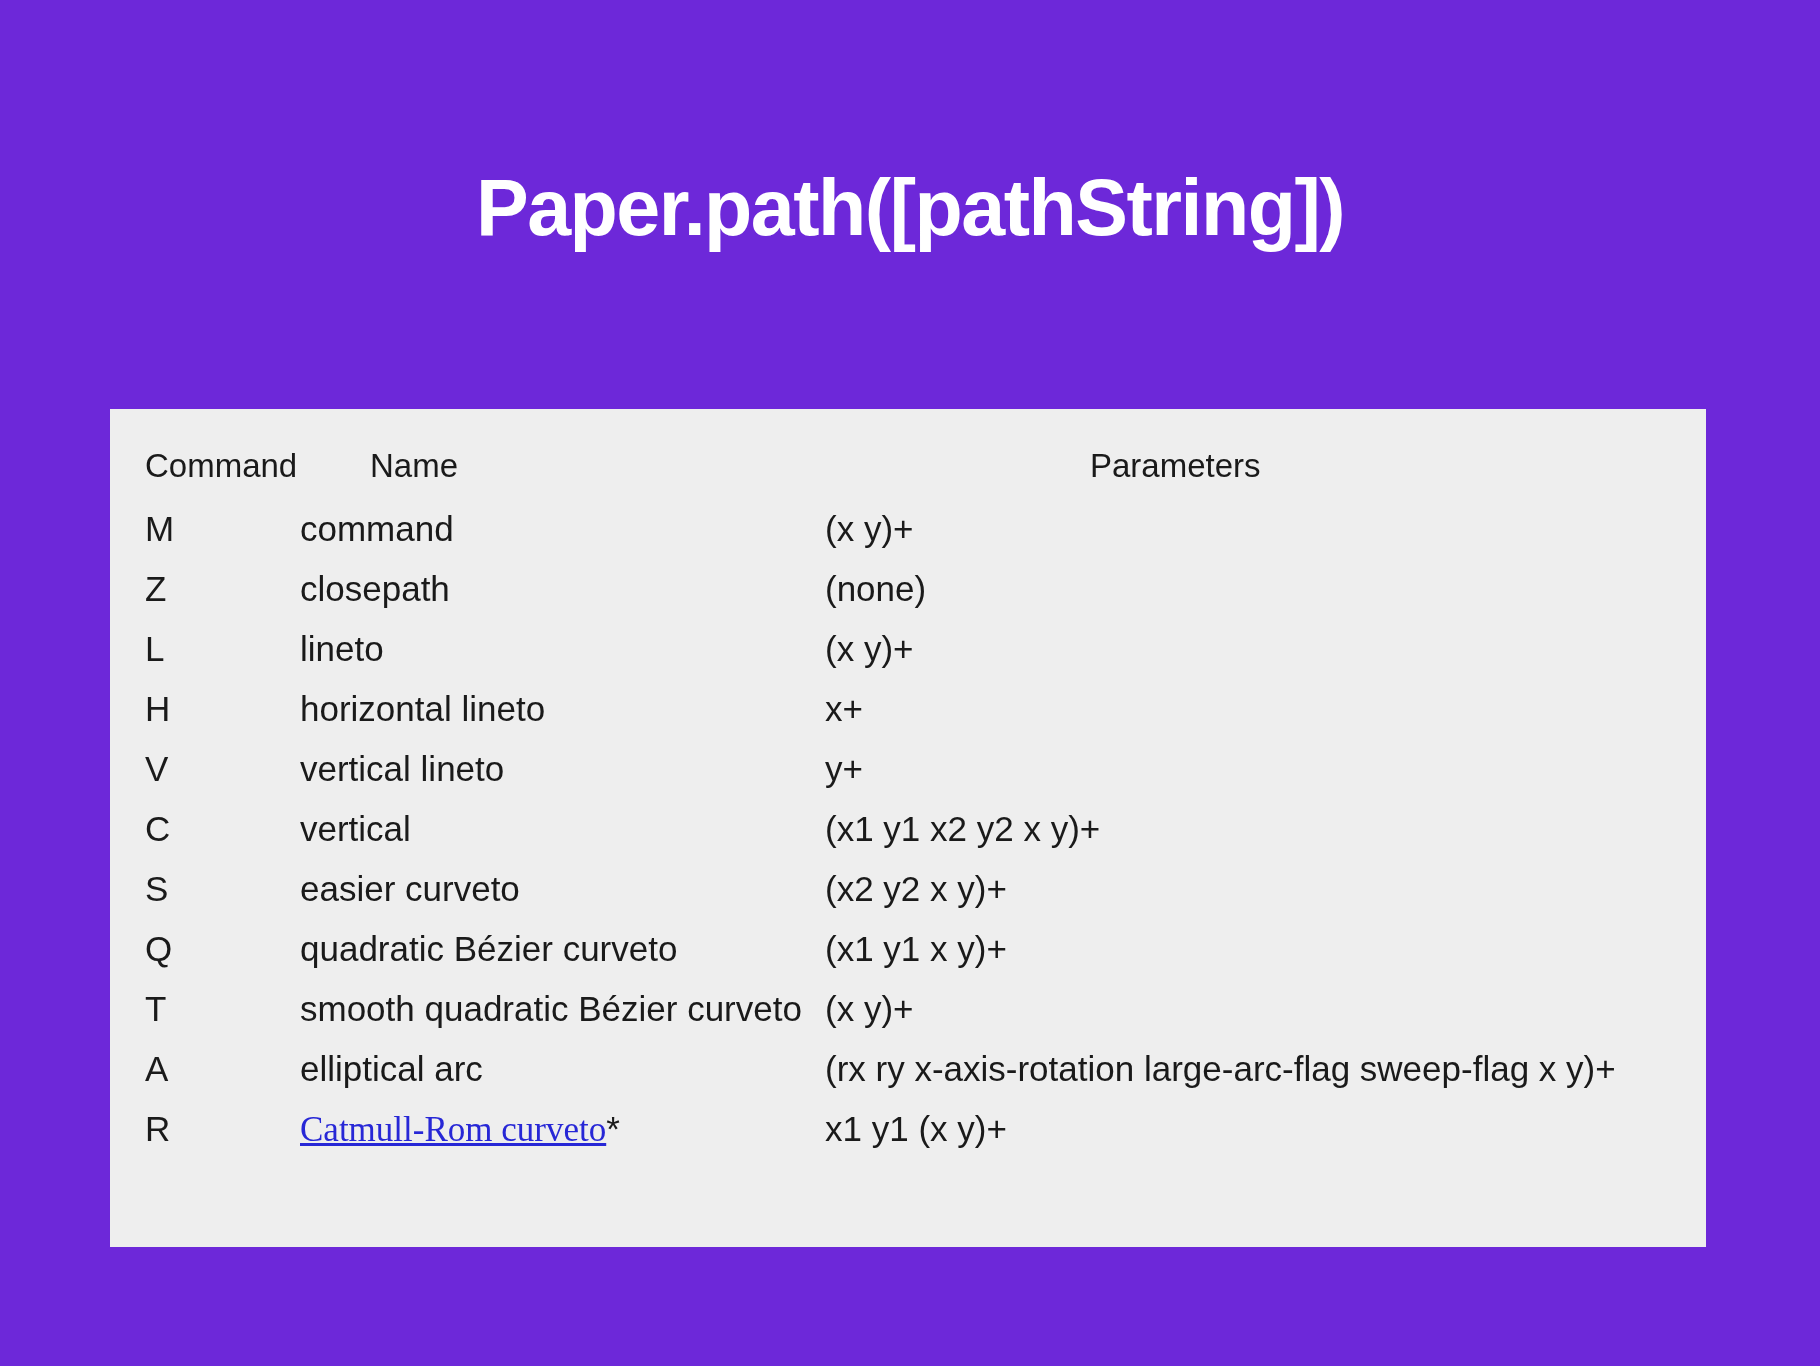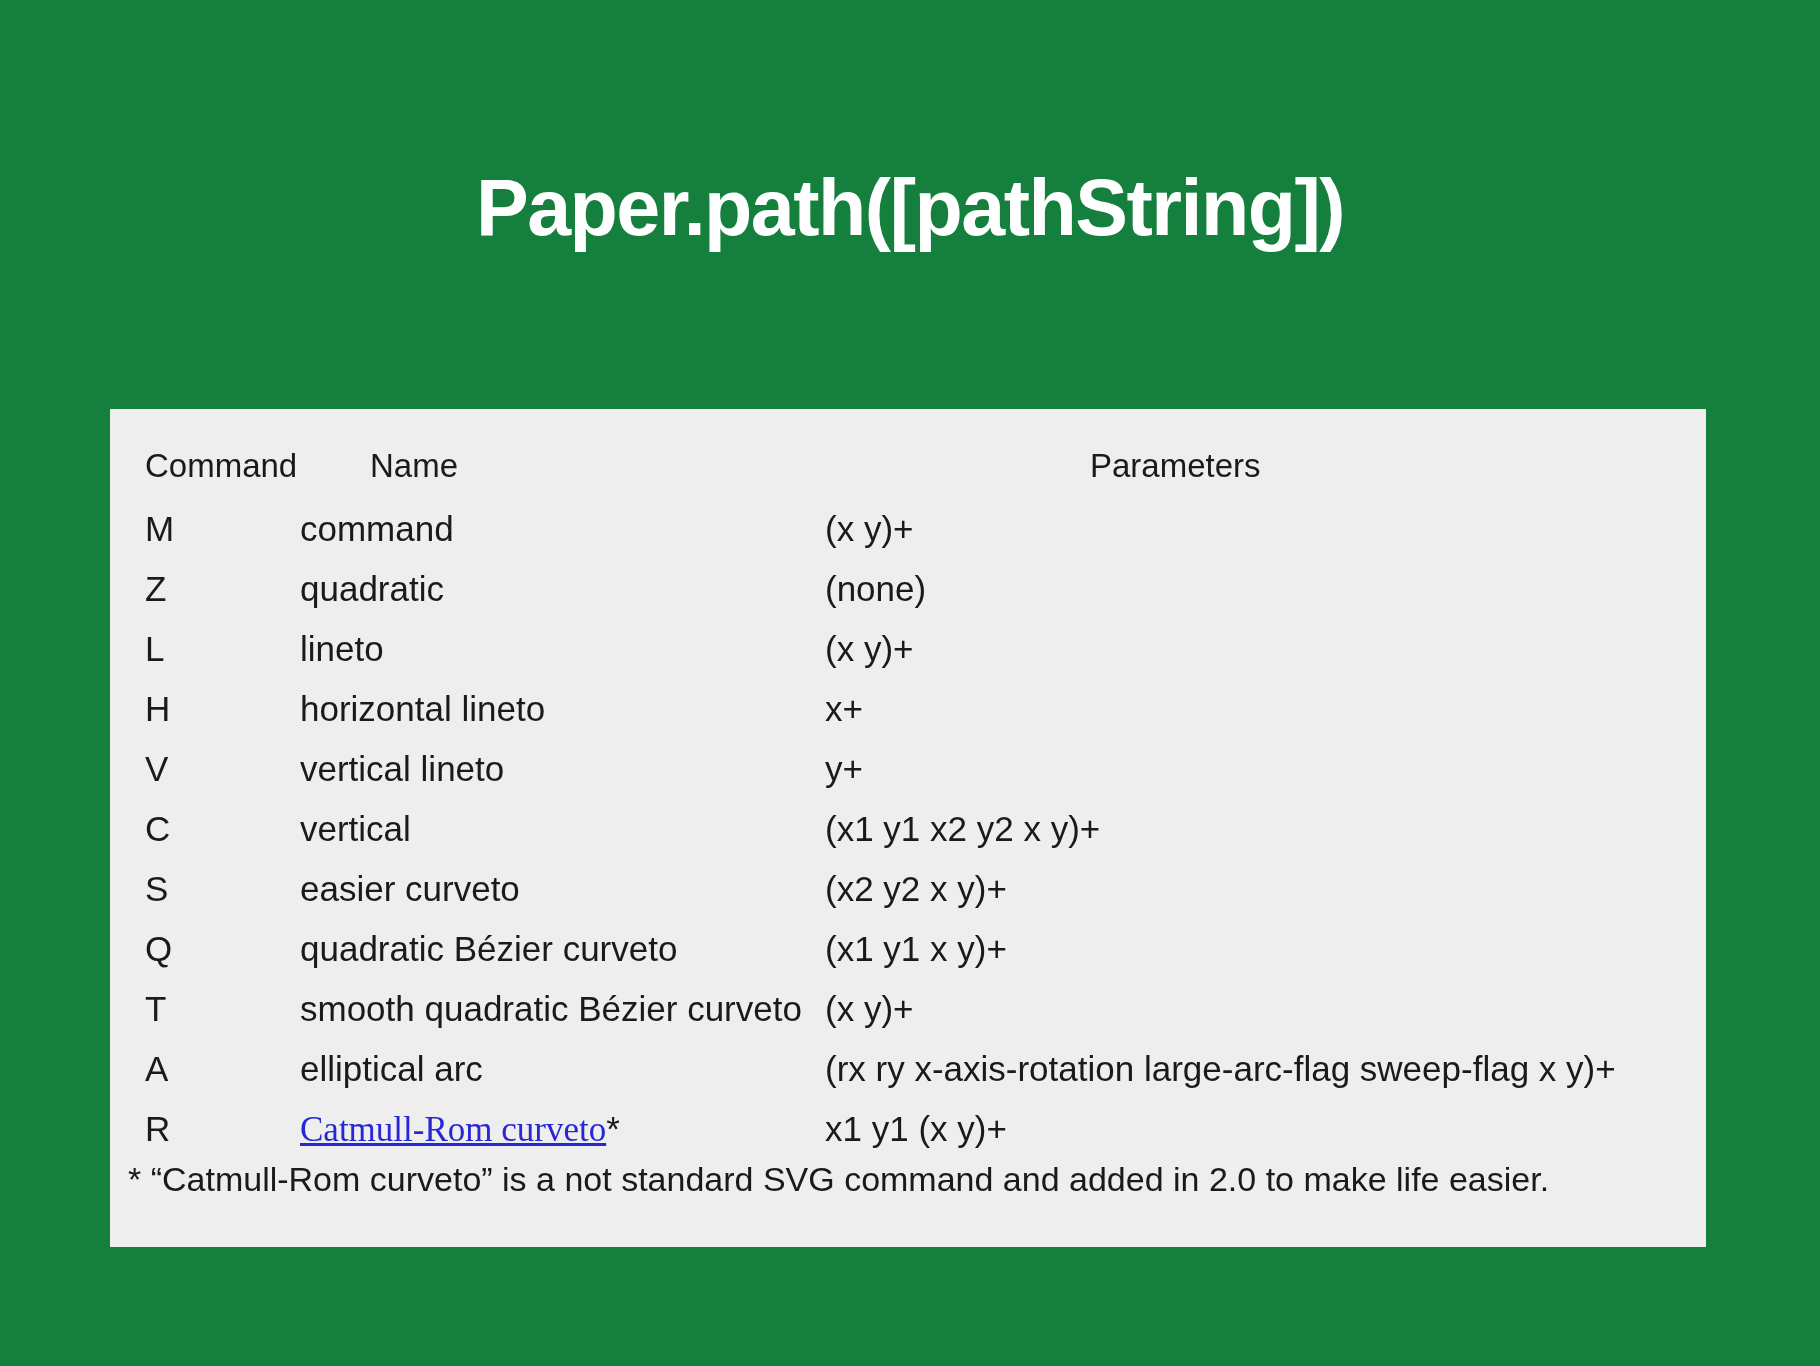--- a/index.html
+++ b/index.html
@@ -9,21 +9,21 @@
     width: 1820px;
     height: 1366px;
     background: #000000;
     font-family: "Liberation Sans", sans-serif;
     overflow: hidden;
   }
   .slide {
     position: relative;
     width: 1820px;
     height: 1366px;
-    background: #15803d;
+    background: #6d28d9;
   }
   .slide-title {
     position: absolute;
     top: 168px;
     left: 0;
     width: 1820px;
     text-align: center;
     color: #ffffff;
     font-size: 79px;
     font-weight: 700;
@@ -111,21 +111,21 @@
         </tr>
       </thead>
       <tbody>
         <tr>
           <td class="cmd-cell">M</td>
           <td class="name-cell">command</td>
           <td class="param-cell">(x y)+</td>
         </tr>
         <tr>
           <td class="cmd-cell">Z</td>
-          <td class="name-cell">quadratic</td>
+          <td class="name-cell">closepath</td>
           <td class="param-cell">(none)</td>
         </tr>
         <tr>
           <td class="cmd-cell">L</td>
           <td class="name-cell">lineto</td>
           <td class="param-cell">(x y)+</td>
         </tr>
         <tr>
           <td class="cmd-cell">H</td>
           <td class="name-cell">horizontal lineto</td>
@@ -162,16 +162,15 @@
           <td class="param-cell">(rx ry x-axis-rotation large-arc-flag sweep-flag x y)+</td>
         </tr>
         <tr>
           <td class="cmd-cell">R</td>
           <td class="name-cell"><a class="link" href="#">Catmull-Rom curveto</a><span>*</span></td>
           <td class="param-cell">x1 y1 (x y)+</td>
         </tr>
       </tbody>
     </table>
 
-    <div class="footnote">* “Catmull-Rom curveto” is a not standard SVG command and added in 2.0 to make life easier.</div>
   </div>
 
 </div>
 
 </body></html>

